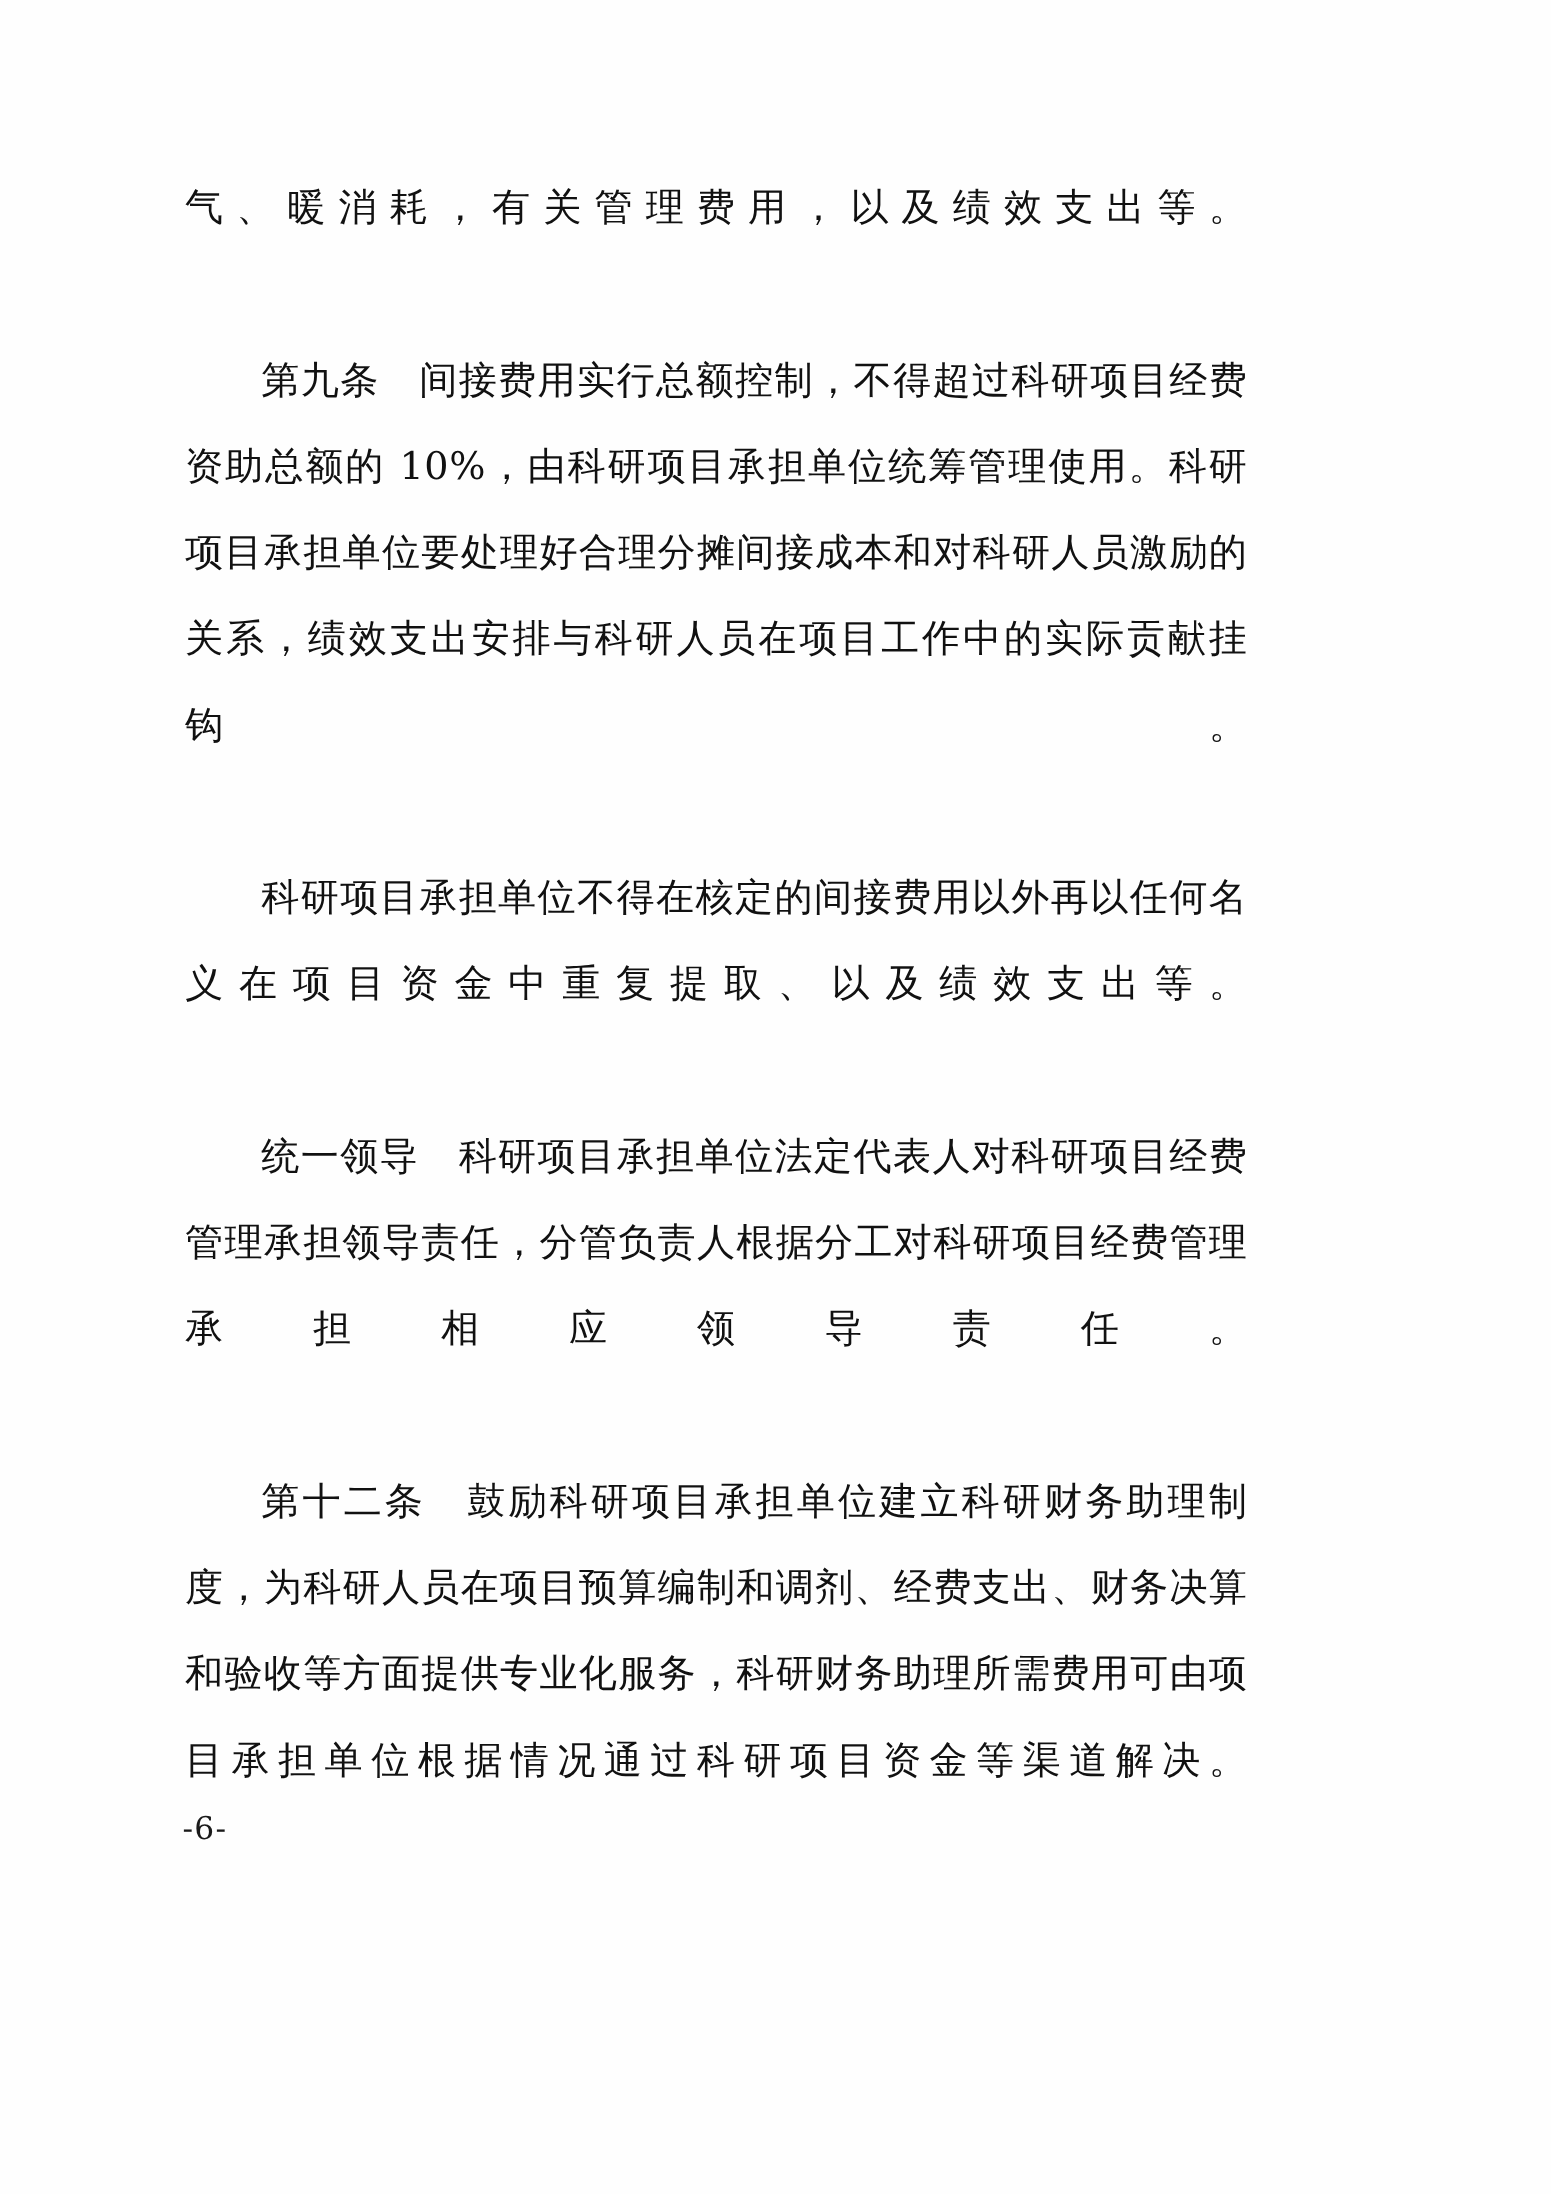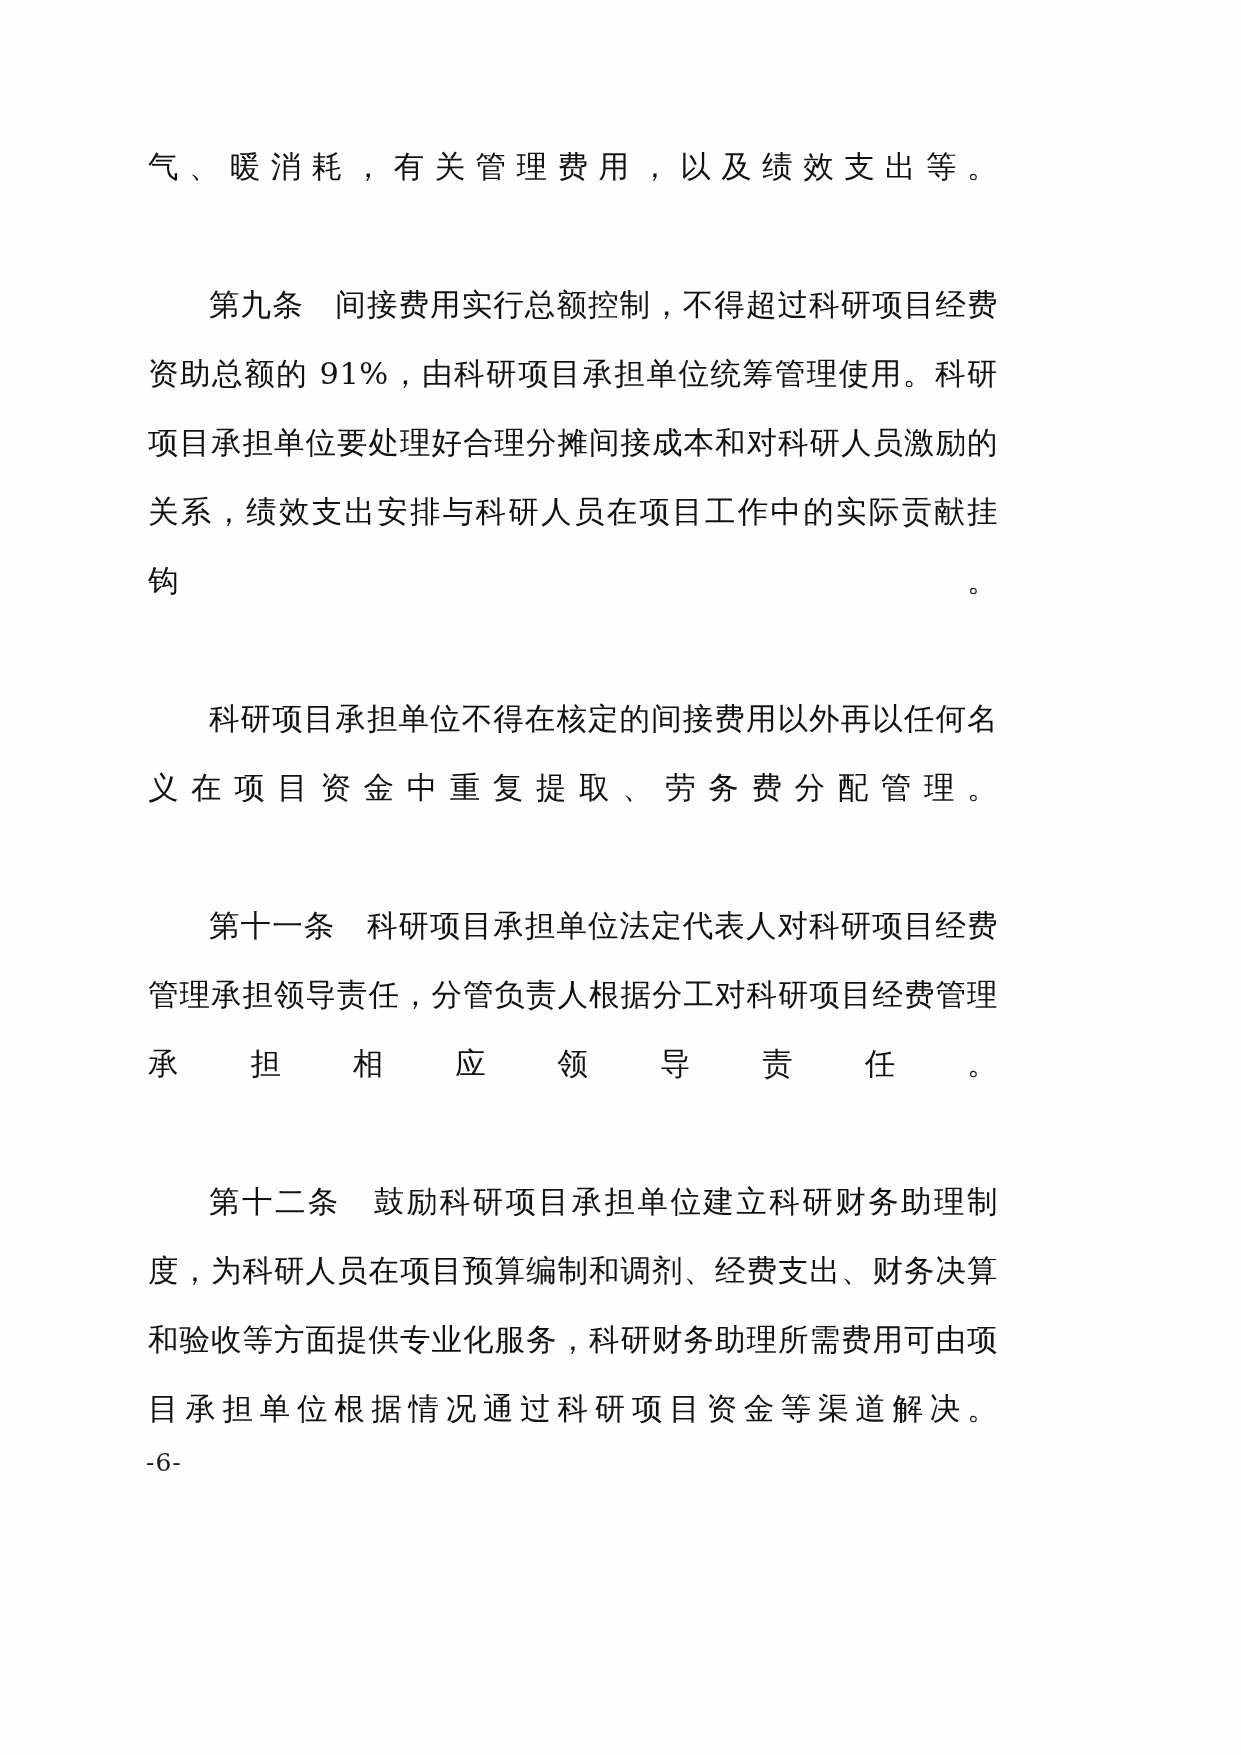--- a/index.html
+++ b/index.html
@@ -69,21 +69,21 @@
   }
 </style>
 </head>
 <body>
 
 <div class="page">
   <div class="paper-tint"></div>
 
   <div class="text-column">
     <p class="para">气、暖消耗，有关管理费用，以及绩效支出等。</p>
-    <p class="para indent">第九条　间接费用实行总额控制，不得超过科研项目经费资助总额的 91%，由科研项目承担单位统筹管理使用。科研项目承担单位要处理好合理分摊间接成本和对科研人员激励的关系，绩效支出安排与科研人员在项目工作中的实际贡献挂钩。</p>
-    <p class="para indent">科研项目承担单位不得在核定的间接费用以外再以任何名义在项目资金中重复提取、劳务费分配管理。</p>
-    <p class="para indent">第十一条　科研项目承担单位法定代表人对科研项目经费管理承担领导责任，分管负责人根据分工对科研项目经费管理承担相应领导责任。</p>
+    <p class="para indent">第九条　间接费用实行总额控制，不得超过科研项目经费资助总额的 10%，由科研项目承担单位统筹管理使用。科研项目承担单位要处理好合理分摊间接成本和对科研人员激励的关系，绩效支出安排与科研人员在项目工作中的实际贡献挂钩。</p>
+    <p class="para indent">科研项目承担单位不得在核定的间接费用以外再以任何名义在项目资金中重复提取、以及绩效支出等。</p>
+    <p class="para indent">统一领导　科研项目承担单位法定代表人对科研项目经费管理承担领导责任，分管负责人根据分工对科研项目经费管理承担相应领导责任。</p>
     <p class="para indent">第十二条　鼓励科研项目承担单位建立科研财务助理制度，为科研人员在项目预算编制和调剂、经费支出、财务决算和验收等方面提供专业化服务，科研财务助理所需费用可由项目承担单位根据情况通过科研项目资金等渠道解决。</p>
 
   </div>
 
   <div class="page-number">-6-</div>
 </div>
 
 </body></html>

